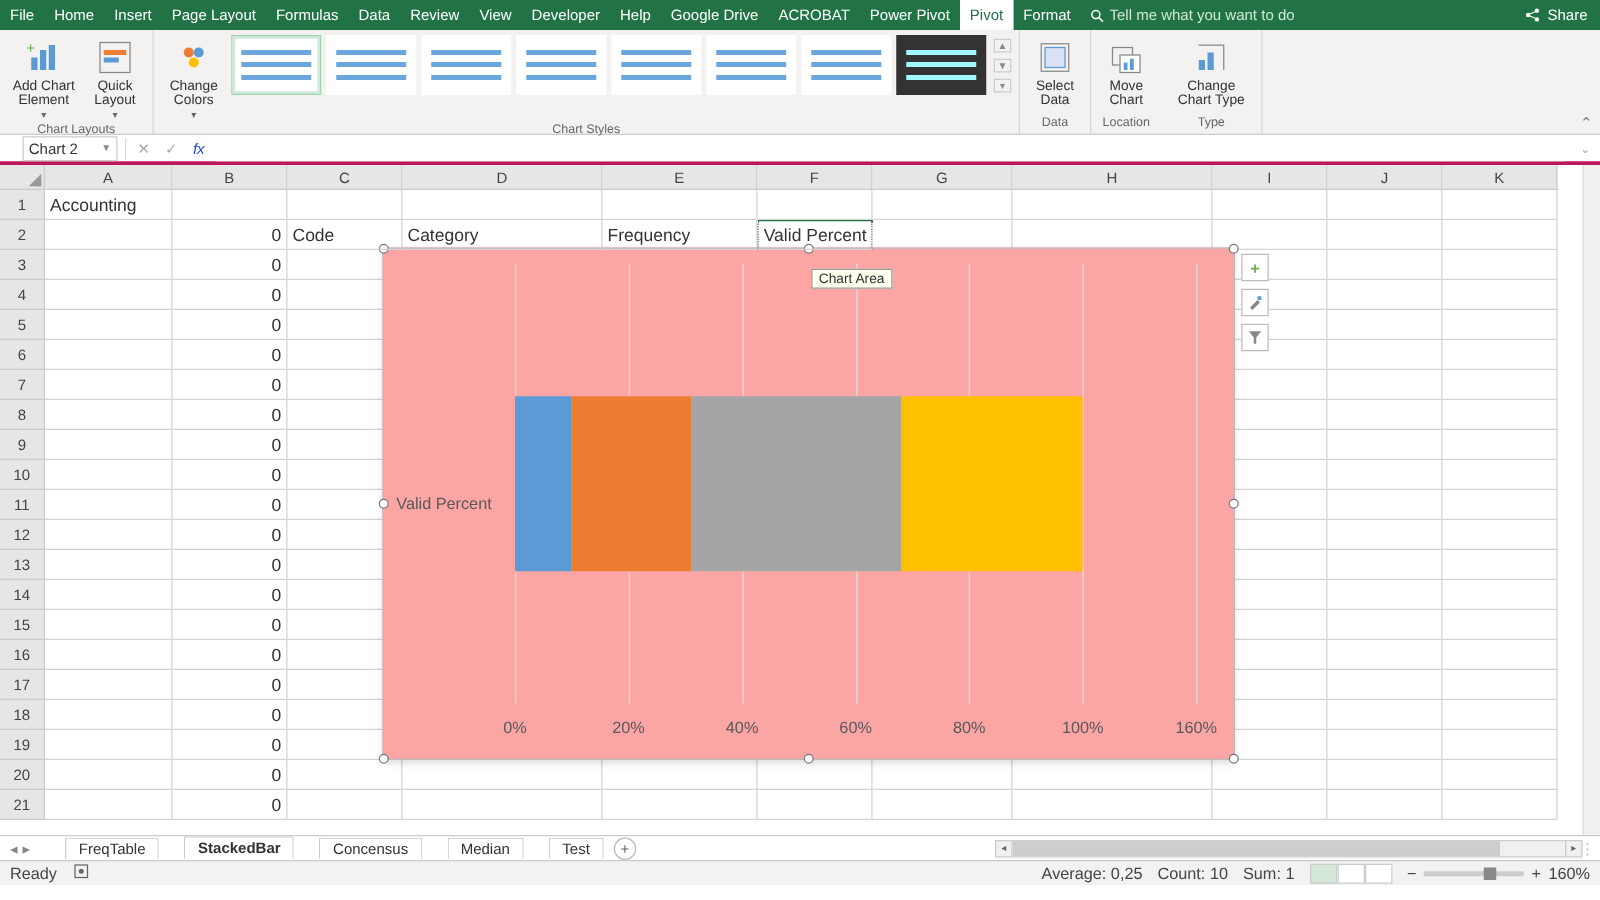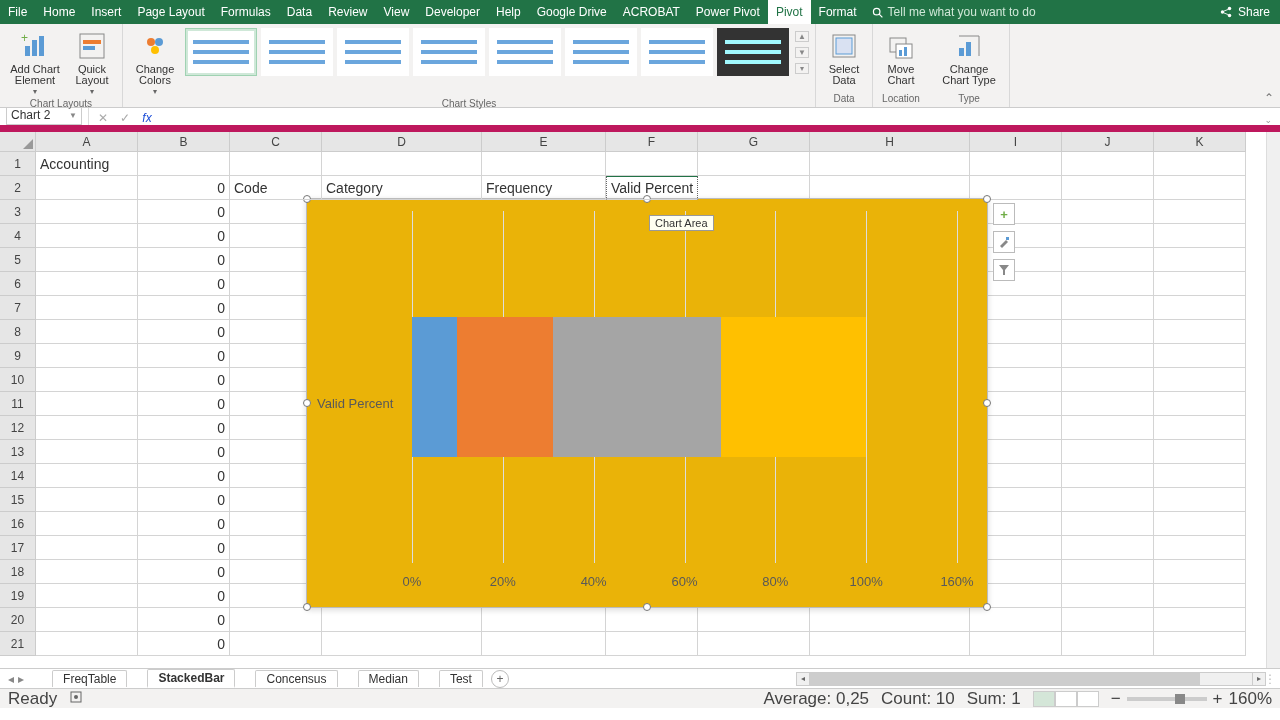--- a/index.html
+++ b/index.html
@@ -24,21 +24,21 @@
 .btn-large { display: flex; flex-direction: column; align-items: center; gap: 2px; font-size: 11px; line-height: 1; text-align: center; padding: 2px 4px; cursor: pointer; }
 .btn-large .ico { width: 32px; height: 32px; display: flex; align-items: center; justify-content: center; }
 .dropdown-caret { font-size: 8px; color: #666; }
 .style-thumb { width: 72px; height: 48px; border: 1px solid transparent; background: #fff; display: flex; align-items: center; justify-content: center; position: relative; cursor: pointer; }
 .style-thumb.selected { border: 1px solid #9fd2b2; box-shadow: inset 0 0 0 2px #cfe8d8; }
 .style-thumb .bars { width: 56px; height: 36px; background: linear-gradient(to bottom, transparent 6px, #6ba6dd 6px, #6ba6dd 10px, transparent 10px, transparent 16px, #6ba6dd 16px, #6ba6dd 20px, transparent 20px, transparent 26px, #6ba6dd 26px, #6ba6dd 30px, transparent 30px); }
 .style-thumb.dark { background: #333; }
 .ribbon-collapse { position: absolute; right: 6px; bottom: 2px; font-size: 12px; color: #777; cursor: pointer; }
 
 
-.formula-bar { display: flex; align-items: flex-end; height: 24px; border-bottom: 7px solid #be185d; padding-left: 6px; gap: 6px; }
+.formula-bar { display: flex; align-items: center; height: 24px; border-bottom: 3px solid #be185d; padding-left: 18px; gap: 6px; }
 .namebox { width: 76px; height: 20px; border: 1px solid #ccc; font-size: 12px; padding: 0 4px; display: flex; align-items: center; justify-content: space-between; }
 .namebox .caret { font-size: 8px; color: #888; }
 .fb-sep { width: 1px; height: 18px; background: #ddd; }
 .fb-icon { width: 16px; display: flex; justify-content: center; color: #aaa; }
 .fb-fx { font-style: italic; color: #1d4ed8; }
 .fb-input { flex: 1; height: 20px; border: none; outline: none; font-size: 12px; margin-right: 6px; }
 .fb-expand { color: #999; font-size: 9px; margin-right: 8px; }
 
 
 .grid-area { position: relative; height: 536px; overflow: hidden; }
@@ -51,21 +51,21 @@
 .rh { width: 36px; border-right: 1px solid #ccc; border-bottom: 1px solid #ccc; background: #e6e6e6; display: flex; align-items: center; justify-content: center; font-size: 12px; color: #444; }
 .cell { border-right: 1px solid #d4d4d4; border-bottom: 1px solid #d4d4d4; height: 24px; display: flex; align-items: center; padding: 0 4px; font-size: 14px; overflow: visible; white-space: nowrap; }
 .cell.right { justify-content: flex-end; }
 .wA { width: 102px; } .wB { width: 92px; } .wC { width: 92px; } .wD { width: 160px; }
 .wE { width: 124px; } .wF { width: 92px; } .wG { width: 112px; } .wH { width: 160px; }
 .wI { width: 92px; } .wJ { width: 92px; } .wK { width: 92px; }
 .cell.sel-header { border-top: 1px solid #217346; border-left: 1px dotted #666; border-right: 1px dotted #666; }
 .vscroll { position: absolute; top: 0; right: 0; width: 14px; height: 100%; background: #f0f0f0; border-left: 1px solid #ddd; }
 
 
-.chart-object { position: absolute; left: 306px; top: 66px; width: 682px; height: 410px; background: #eab308; border: 1px solid #bbb; box-shadow: 0 2px 6px rgba(0,0,0,.15); }
+.chart-object { position: absolute; left: 306px; top: 66px; width: 682px; height: 410px; background: #fca5a5; border: 1px solid #bbb; box-shadow: 0 2px 6px rgba(0,0,0,.15); }
 .handle { position: absolute; width: 8px; height: 8px; border: 1px solid #777; background: #fff; border-radius: 50%; }
 .h-tl { left: -4px; top: -4px; } .h-tr { right: -4px; top: -4px; }
 .h-ml { left: -4px; top: calc(50% - 4px); } .h-mr { right: -4px; top: calc(50% - 4px); }
 .h-bl { left: -4px; bottom: -4px; } .h-br { right: -4px; bottom: -4px; }
 .h-mt { left: calc(50% - 4px); top: -4px; } .h-mb { left: calc(50% - 4px); bottom: -4px; }
 .chart-tooltip { position: absolute; left: 342px; top: 16px; background: #fffff0; border: 1px solid #999; padding: 1px 5px; font-size: 11px; z-index: 5; }
 .plot-area { position: absolute; left: 105px; top: 12px; width: 545px; height: 352px; }
 .grid-line { position: absolute; top: 0; bottom: 0; width: 1px; background: #ddd; }
 .axis-lbl { position: absolute; bottom: -26px; transform: translateX(-50%); font-size: 13px; color: #595959; }
 .cat-lbl { position: absolute; left: 10px; top: 50%; transform: translateY(-50%); font-size: 13px; color: #595959; }
@@ -78,21 +78,21 @@
 .sheet-nav { display: flex; gap: 4px; padding: 0 8px; color: #888; }
 .sheet-tab { padding: 1px 10px; border: 1px solid #ccc; border-bottom: none; border-top-left-radius: 2px; border-top-right-radius: 2px; margin-top: -1px; cursor: pointer; margin-left: 20px; }
 .sheet-tab.active { background: #fff; border-bottom: 2px solid #fff; font-weight: bold; }
 .add-sheet { width: 18px; height: 18px; border: 1px solid #bbb; border-radius: 50%; display: flex; align-items: center; justify-content: center; font-size: 12px; margin-left: 8px; color: #666; cursor: pointer; }
 .hscroll { position: absolute; right: 14px; width: 470px; height: 14px; display: flex; align-items: center; }
 .hsc-btn { width: 14px; height: 14px; border: 1px solid #ccc; background: #f0f0f0; display: flex; align-items: center; justify-content: center; font-size: 8px; color: #666; }
 .hsc-track { flex: 1; height: 14px; background: #f0f0f0; border-top: 1px solid #ccc; border-bottom: 1px solid #ccc; position: relative; }
 .hsc-thumb { position: absolute; left: 0; top: 0; width: 390px; height: 100%; background: #cdcdcd; }
 
 
-.status { height: 20px; background: #f3f2f1; border-top: 1px solid #ccc; display: flex; align-items: center; font-size: 17px; color: #444; padding: 0 8px; gap: 12px; }
+.status { height: 20px; background: #f3f2f1; border-top: 1px solid #ccc; display: flex; align-items: center; font-size: 13px; color: #444; padding: 0 8px; gap: 12px; }
 .status .spacer { flex: 1; }
 .view-btns { display: flex; gap: 0; }
 .vb { width: 22px; height: 16px; border: 1px solid #ccc; background: #fff; }
 .vb.active { background: #d4e6d8; }
 .zoom { display: flex; align-items: center; gap: 6px; }
 .zoom-track { width: 80px; height: 4px; background: #ccc; position: relative; }
 .zoom-thumb { position: absolute; left: 60%; top: -3px; width: 10px; height: 10px; background: #888; }
 
 .overflow-text { position: relative; z-index: 1; }
 </style>

